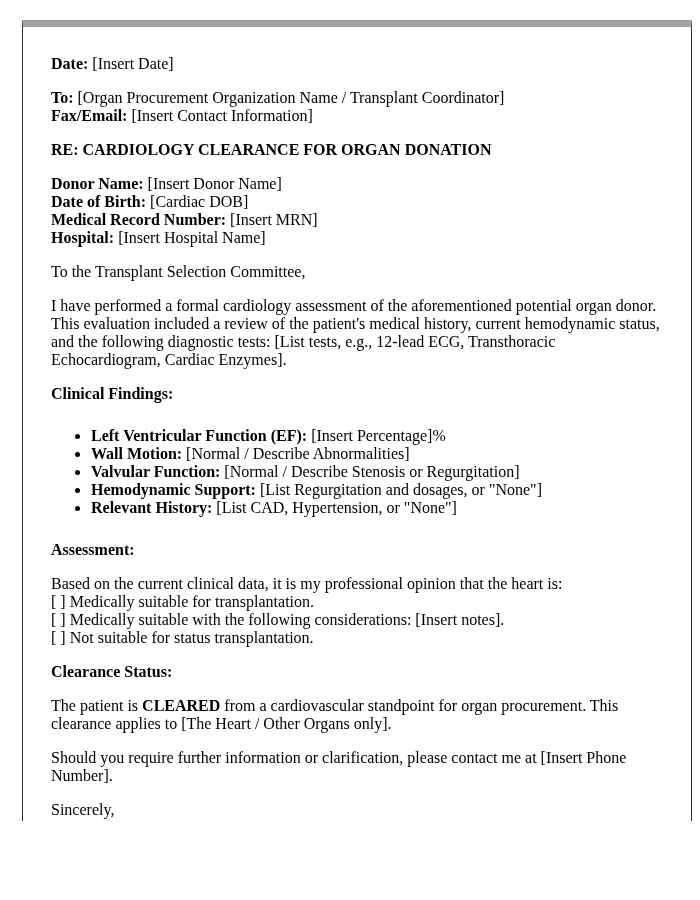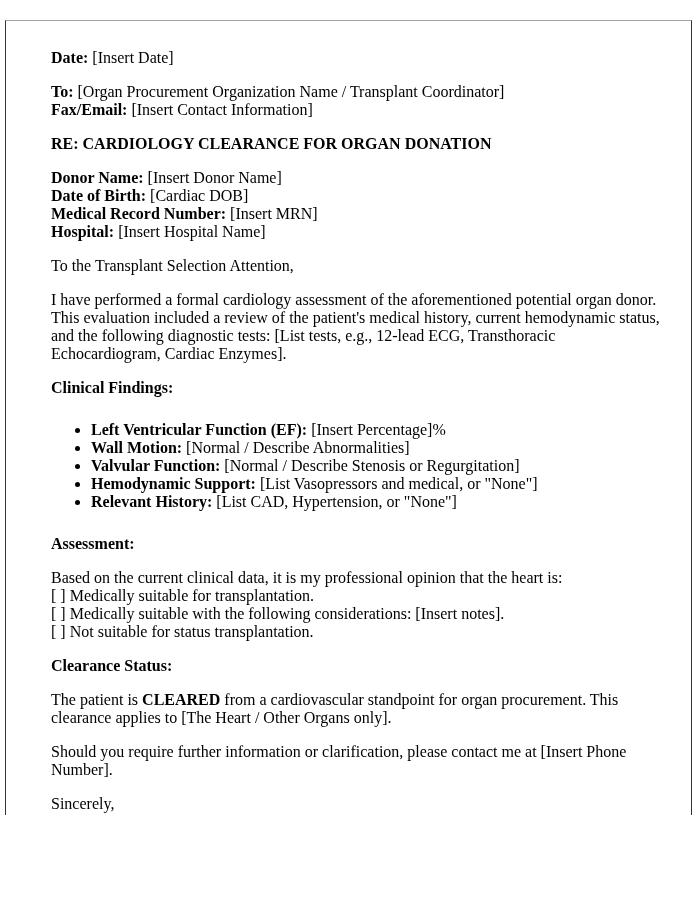--- a/index.html
+++ b/index.html
@@ -11,28 +11,28 @@
       overflow: hidden;
     }
     body {
       position: relative;
       font-family: "Liberation Serif", "DejaVu Serif", serif;
       font-size: 16px;
       color: #000000;
     }
     .page {
       position: absolute;
-      left: 5px;
+      left: 22px;
       top: 20px;
       width: 612px;
       height: 782px;
       border-left: 1px solid #333333;
       border-right: 1px solid #333333;
-      border-top: 1px solid #a3a3a3;
-      padding: 12px 28px 0 45px;
+      border-top: 7px solid #a3a3a3;
+      padding: 12px 28px 0 28px;
       overflow: hidden;
       box-sizing: content-box;
     }
     .page p {
       margin: 16px 0;
       line-height: 18px;
     }
     .page p.first { margin-top: 16px; }
     .page ul {
       margin: 24px 0;
@@ -79,42 +79,42 @@
     <span class="block-line">
       <b>Medical Record Number:</b>
       <span>[Insert MRN]</span>
     </span>
     <span class="block-line">
       <b>Hospital:</b>
       <span>[Insert Hospital Name]</span>
     </span>
   </p>
 
-  <p>To the Transplant Selection Attention,</p>
+  <p>To the Transplant Selection Committee,</p>
 
   <p>I have performed a formal cardiology assessment of the aforementioned potential organ donor. This evaluation included a review of the patient's medical history, current hemodynamic status, and the following diagnostic tests: [List tests, e.g., 12-lead ECG, Transthoracic Echocardiogram, Cardiac Enzymes].</p>
 
   <p class="heading">Clinical Findings:</p>
 
   <ul>
     <li>
       <b>Left Ventricular Function (EF):</b>
       <span>[Insert Percentage]%</span>
     </li>
     <li>
       <b>Wall Motion:</b>
       <span>[Normal / Describe Abnormalities]</span>
     </li>
     <li>
       <b>Valvular Function:</b>
       <span>[Normal / Describe Stenosis or Regurgitation]</span>
     </li>
     <li>
       <b>Hemodynamic Support:</b>
-      <span>[List Vasopressors and medical, or "None"]</span>
+      <span>[List Regurgitation and dosages, or "None"]</span>
     </li>
     <li>
       <b>Relevant History:</b>
       <span>[List CAD, Hypertension, or "None"]</span>
     </li>
   </ul>
 
   <p class="heading">Assessment:</p>
 
   <p>

